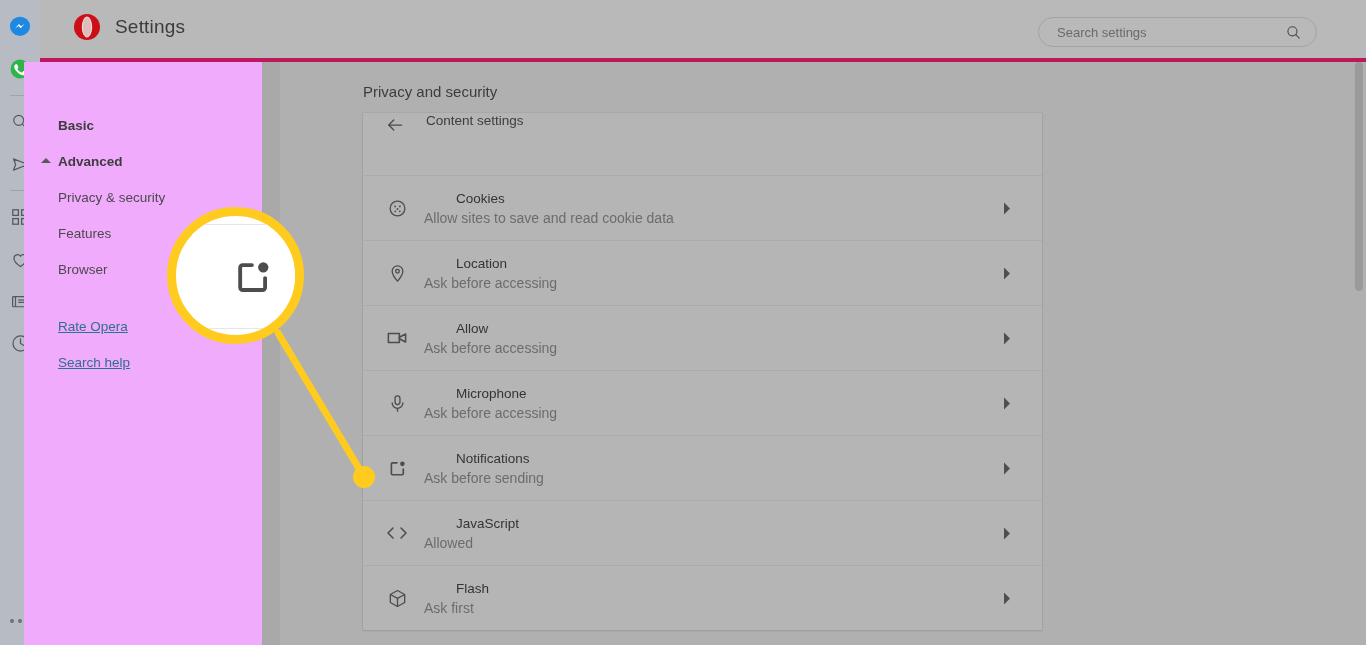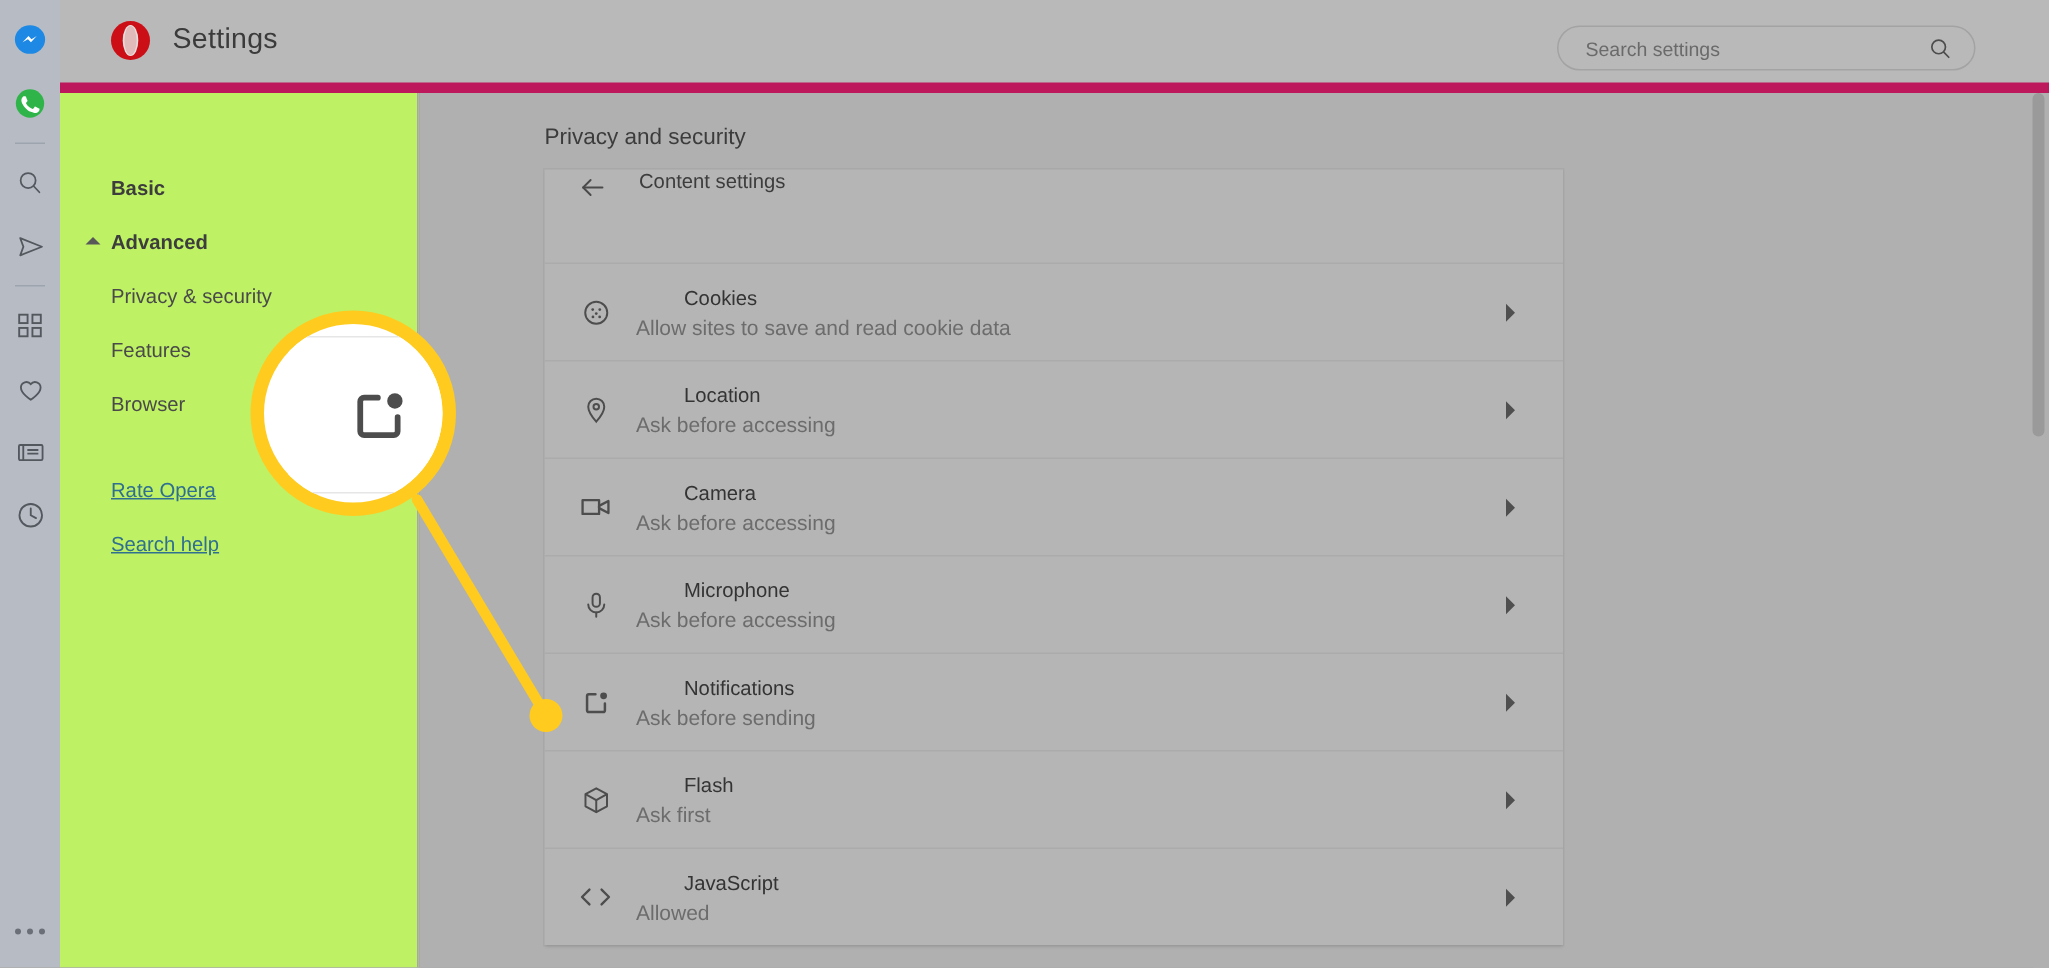--- a/index.html
+++ b/index.html
@@ -51,21 +51,21 @@
     width: 4px; height: 4px; border-radius: 50%;
     background: #6b7078; display: block;
   }
 
   
   #topbar {
     position: absolute;
     left: 40px; top: 0;
     width: 1326px; height: 62px;
     background: #b9b9b9;
-    border-bottom: 7px solid #be185d;
+    border-bottom: 4px solid #be185d;
     box-sizing: border-box;
   }
   #brand {
     position: absolute;
     left: 33px; top: 13px;
     display: flex; align-items: center; gap: 14px;
   }
   #opera-logo {
     width: 28px; height: 28px;
   }
@@ -92,23 +92,23 @@
     padding: 0 0 0 18px;
     flex: 1 1 auto;
     height: 28px;
   }
   #search-input::placeholder { color: #6a6a6a; opacity: 1; }
   #search-icon { margin-right: 14px; display: flex; }
 
   
   #nav {
     position: absolute;
-    left: 40px; top: 62px;
+    left: 24px; top: 62px;
     width: 239px; height: 583px;
-    background: #bef264;
+    background: #f0abfc;
     border-right: 1px solid #a7a7a7;
     box-sizing: border-box;
   }
   .nav-item {
     position: absolute;
     left: 34px;
     font-size: 13.5px;
     white-space: nowrap;
     color: #4a4a4a;
   }
@@ -454,21 +454,21 @@
       </div>
 
       <div class="row">
         <span class="row-icon">
           <svg width="22" height="22" viewBox="0 0 24 24" fill="none" stroke="#4d4d4d" stroke-width="1.7" stroke-linejoin="round">
             <rect x="2.6" y="7" width="12" height="10"></rect>
             <path d="M14.6 11.2 L21.4 7.6 L21.4 16.4 L14.6 12.8 Z"></path>
           </svg>
         </span>
         <span class="row-text">
-          <span class="row-title" style="display:block">Camera</span>
+          <span class="row-title" style="display:block">Allow</span>
           <span class="row-sub" style="display:block">Ask before accessing</span>
         </span>
         <span class="row-chevron">
           <svg width="8" height="13" viewBox="0 0 8 13" fill="#4f4f4f">
               <path d="M1 0.5 L7 6.5 L1 12.5 Z"></path>
             </svg>
         </span>
       </div>
 
       <div class="row">
@@ -503,47 +503,47 @@
         </span>
         <span class="row-chevron">
           <svg width="8" height="13" viewBox="0 0 8 13" fill="#4f4f4f">
               <path d="M1 0.5 L7 6.5 L1 12.5 Z"></path>
             </svg>
         </span>
       </div>
 
       <div class="row">
         <span class="row-icon">
+          <svg width="24" height="22" viewBox="0 0 26 24" fill="none" stroke="#4d4d4d" stroke-width="1.7" stroke-linecap="round" stroke-linejoin="round">
+            <polyline points="8.6,6.6 3.2,12 8.6,17.4"></polyline>
+            <polyline points="17.4,6.6 22.8,12 17.4,17.4"></polyline>
+          </svg>
+        </span>
+        <span class="row-text">
+          <span class="row-title" style="display:block">JavaScript</span>
+          <span class="row-sub" style="display:block">Allowed</span>
+        </span>
+        <span class="row-chevron">
+          <svg width="8" height="13" viewBox="0 0 8 13" fill="#4f4f4f">
+              <path d="M1 0.5 L7 6.5 L1 12.5 Z"></path>
+            </svg>
+        </span>
+      </div>
+
+      <div class="row">
+        <span class="row-icon">
           <svg width="21" height="21" viewBox="0 0 24 24" fill="none" stroke="#4d4d4d" stroke-width="1.5" stroke-linejoin="round">
             <path d="M12 2.9 L20.2 7.4 L20.2 16.6 L12 21.1 L3.8 16.6 L3.8 7.4 Z"></path>
             <polyline points="3.8,7.4 12,11.9 20.2,7.4"></polyline>
             <line x1="12" y1="11.9" x2="12" y2="21.1"></line>
           </svg>
         </span>
         <span class="row-text">
           <span class="row-title" style="display:block">Flash</span>
           <span class="row-sub" style="display:block">Ask first</span>
-        </span>
-        <span class="row-chevron">
-          <svg width="8" height="13" viewBox="0 0 8 13" fill="#4f4f4f">
-              <path d="M1 0.5 L7 6.5 L1 12.5 Z"></path>
-            </svg>
-        </span>
-      </div>
-
-      <div class="row">
-        <span class="row-icon">
-          <svg width="24" height="22" viewBox="0 0 26 24" fill="none" stroke="#4d4d4d" stroke-width="1.7" stroke-linecap="round" stroke-linejoin="round">
-            <polyline points="8.6,6.6 3.2,12 8.6,17.4"></polyline>
-            <polyline points="17.4,6.6 22.8,12 17.4,17.4"></polyline>
-          </svg>
-        </span>
-        <span class="row-text">
-          <span class="row-title" style="display:block">JavaScript</span>
-          <span class="row-sub" style="display:block">Allowed</span>
         </span>
         <span class="row-chevron">
           <svg width="8" height="13" viewBox="0 0 8 13" fill="#4f4f4f">
               <path d="M1 0.5 L7 6.5 L1 12.5 Z"></path>
             </svg>
         </span>
       </div>
 
     </div>
   </div>

